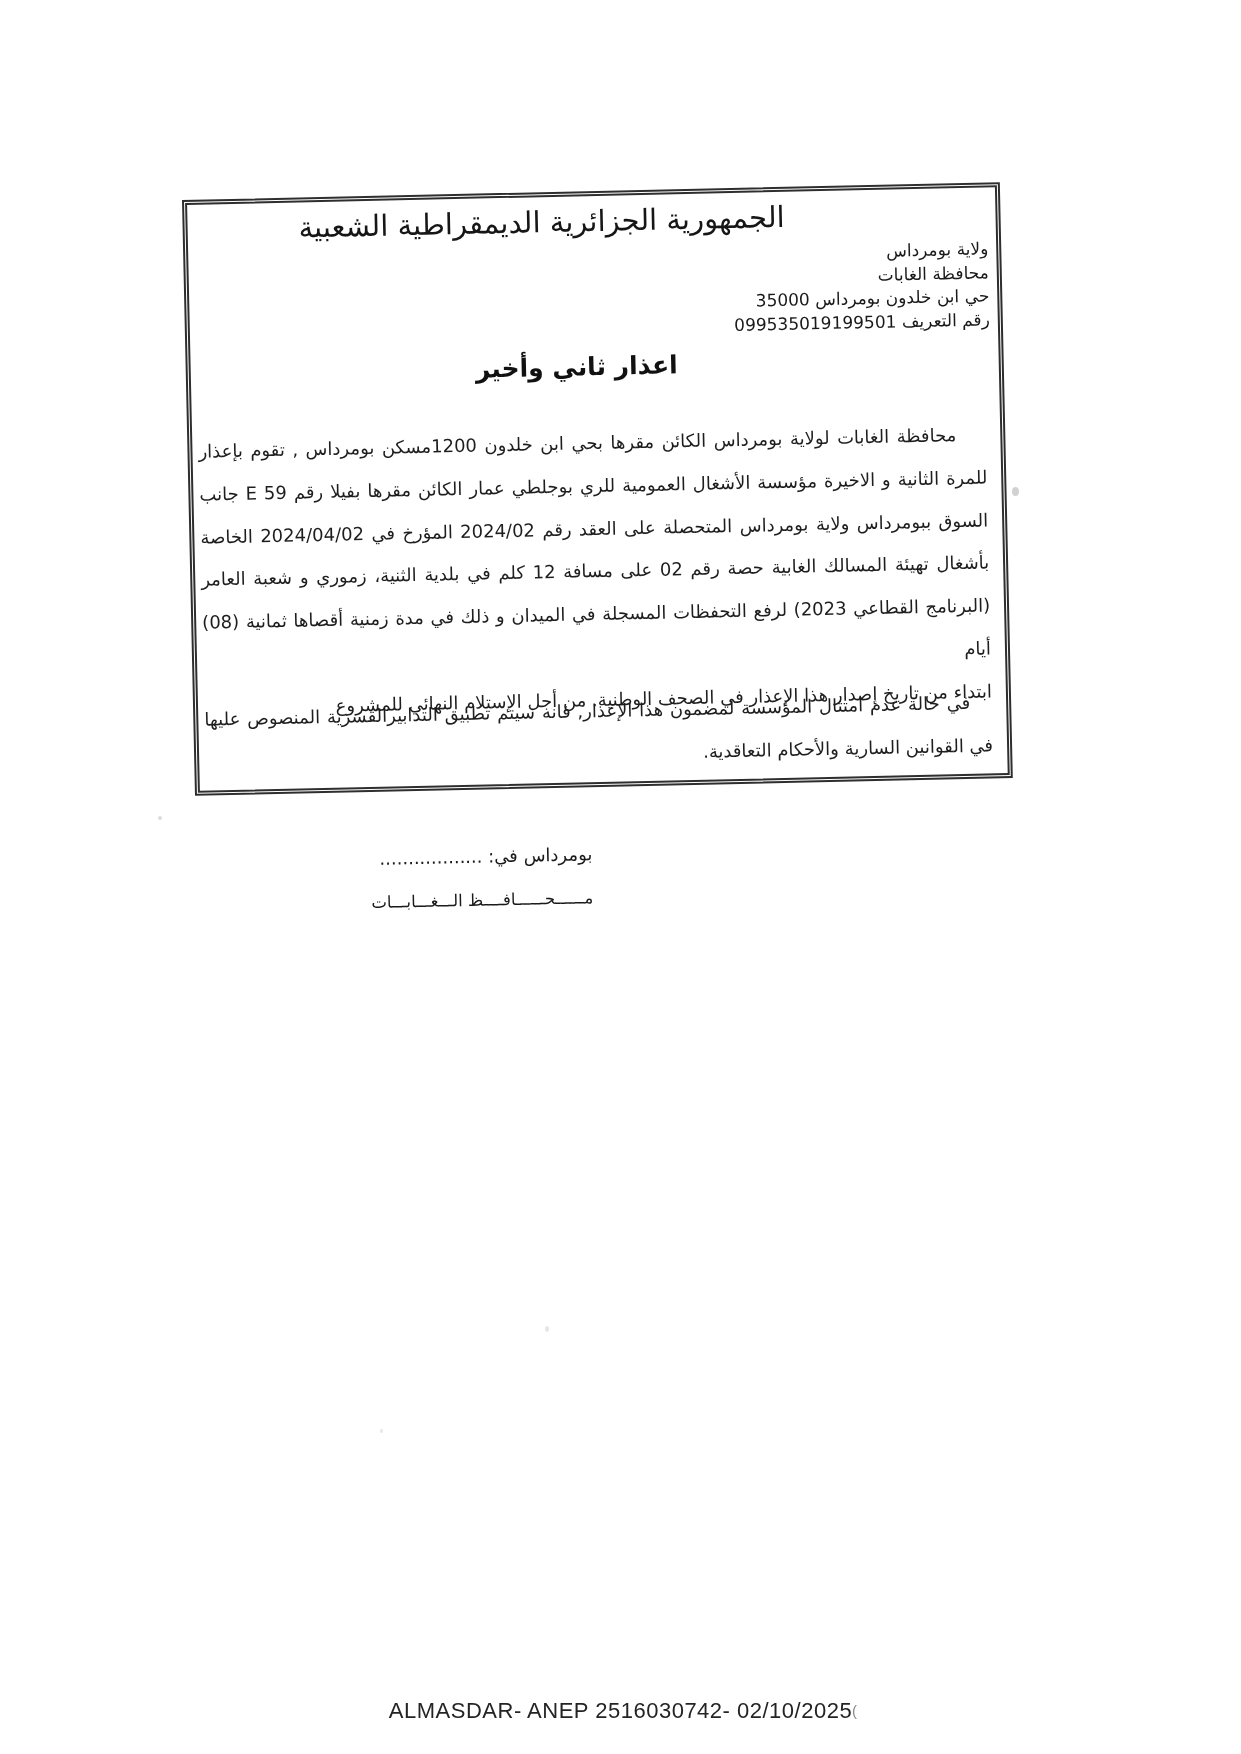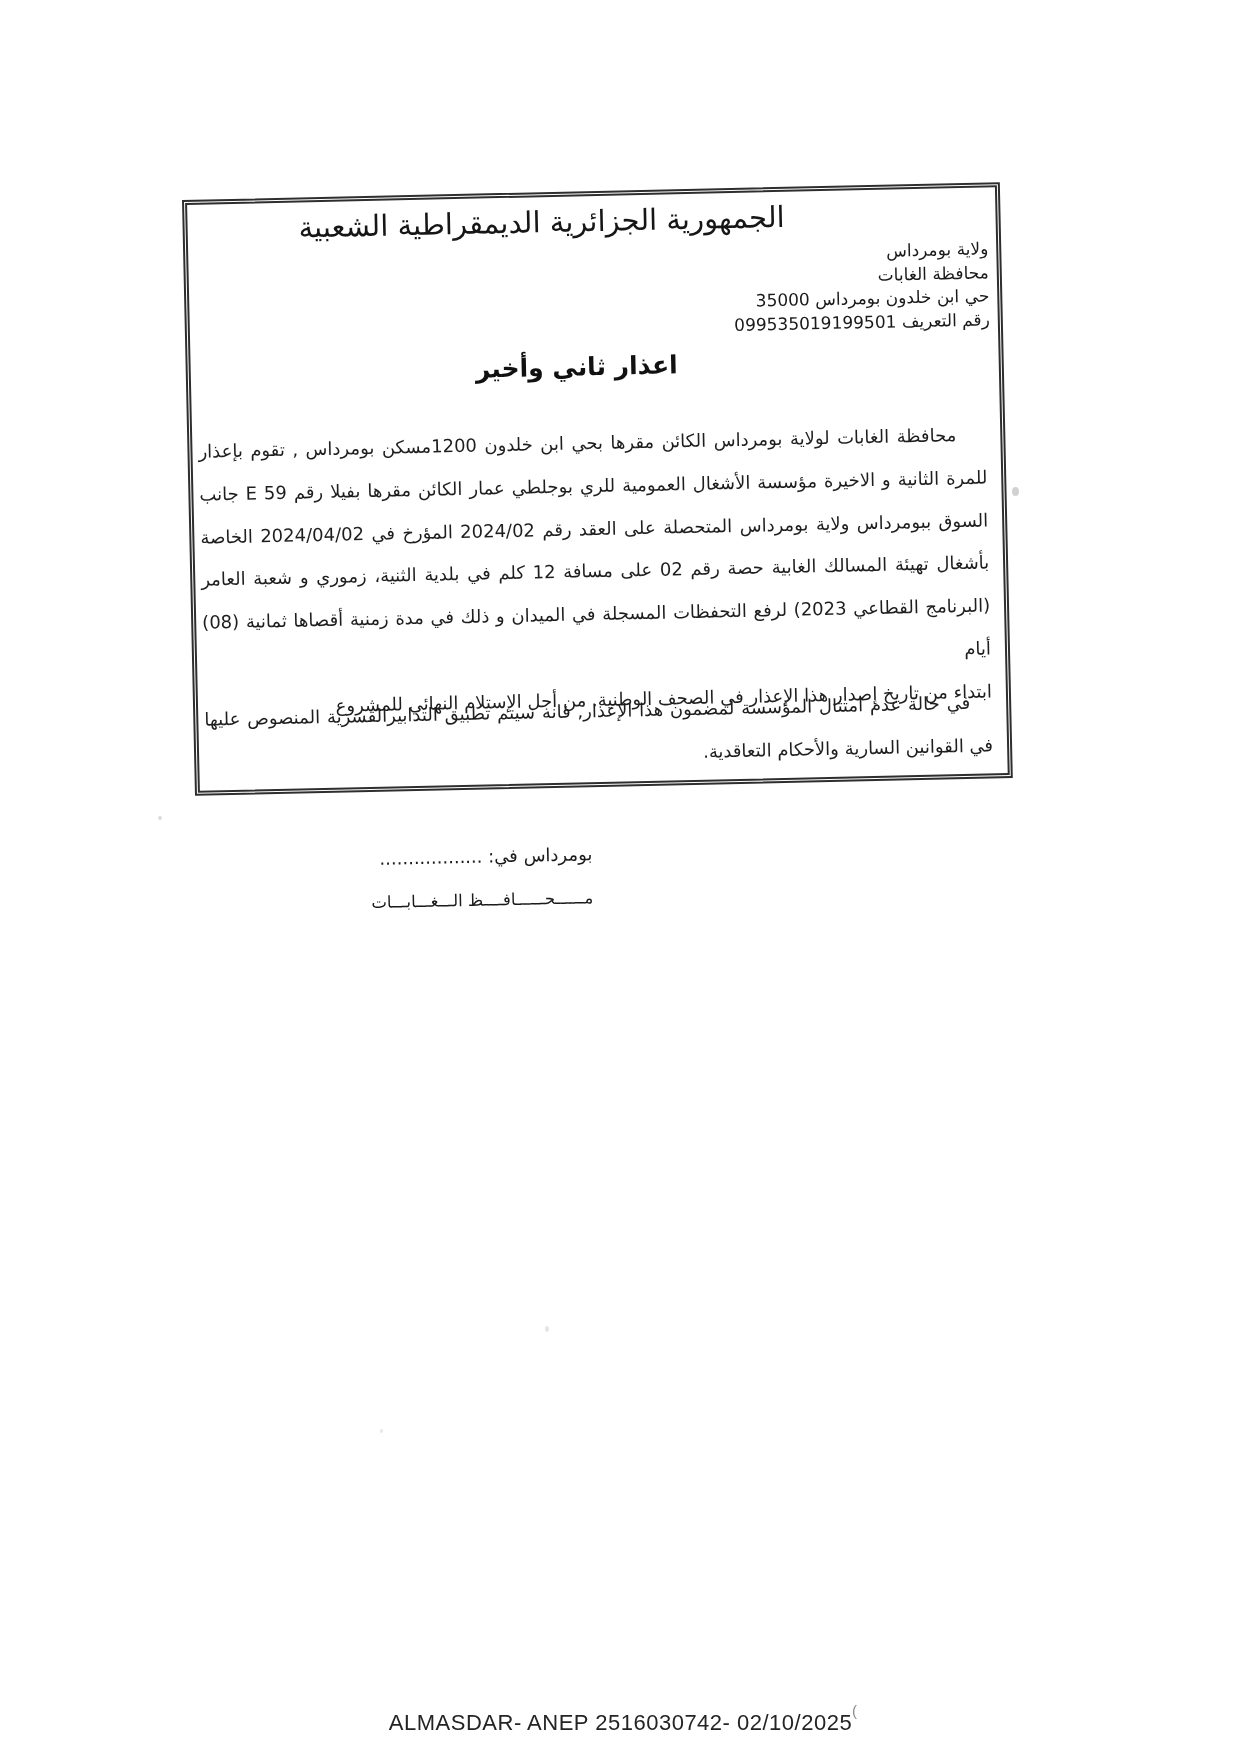--- a/index.html
+++ b/index.html
@@ -104,21 +104,20 @@
   .footer-line {
     position: absolute;
     left: 0;
     top: 1698px;
     width: 100%;
     text-align: center;
     font-family: "Liberation Sans", sans-serif;
     font-size: 22px;
     color: #242424;
     letter-spacing: 0.5px;
-    margin-top: 12px;
   }
   .footer-edge-mark {
     position: absolute;
     left: 852px;
     top: 1702px;
     font-family: "Liberation Sans", sans-serif;
     font-size: 15px;
     color: #8a8a8a;
   }
   .artifact {

